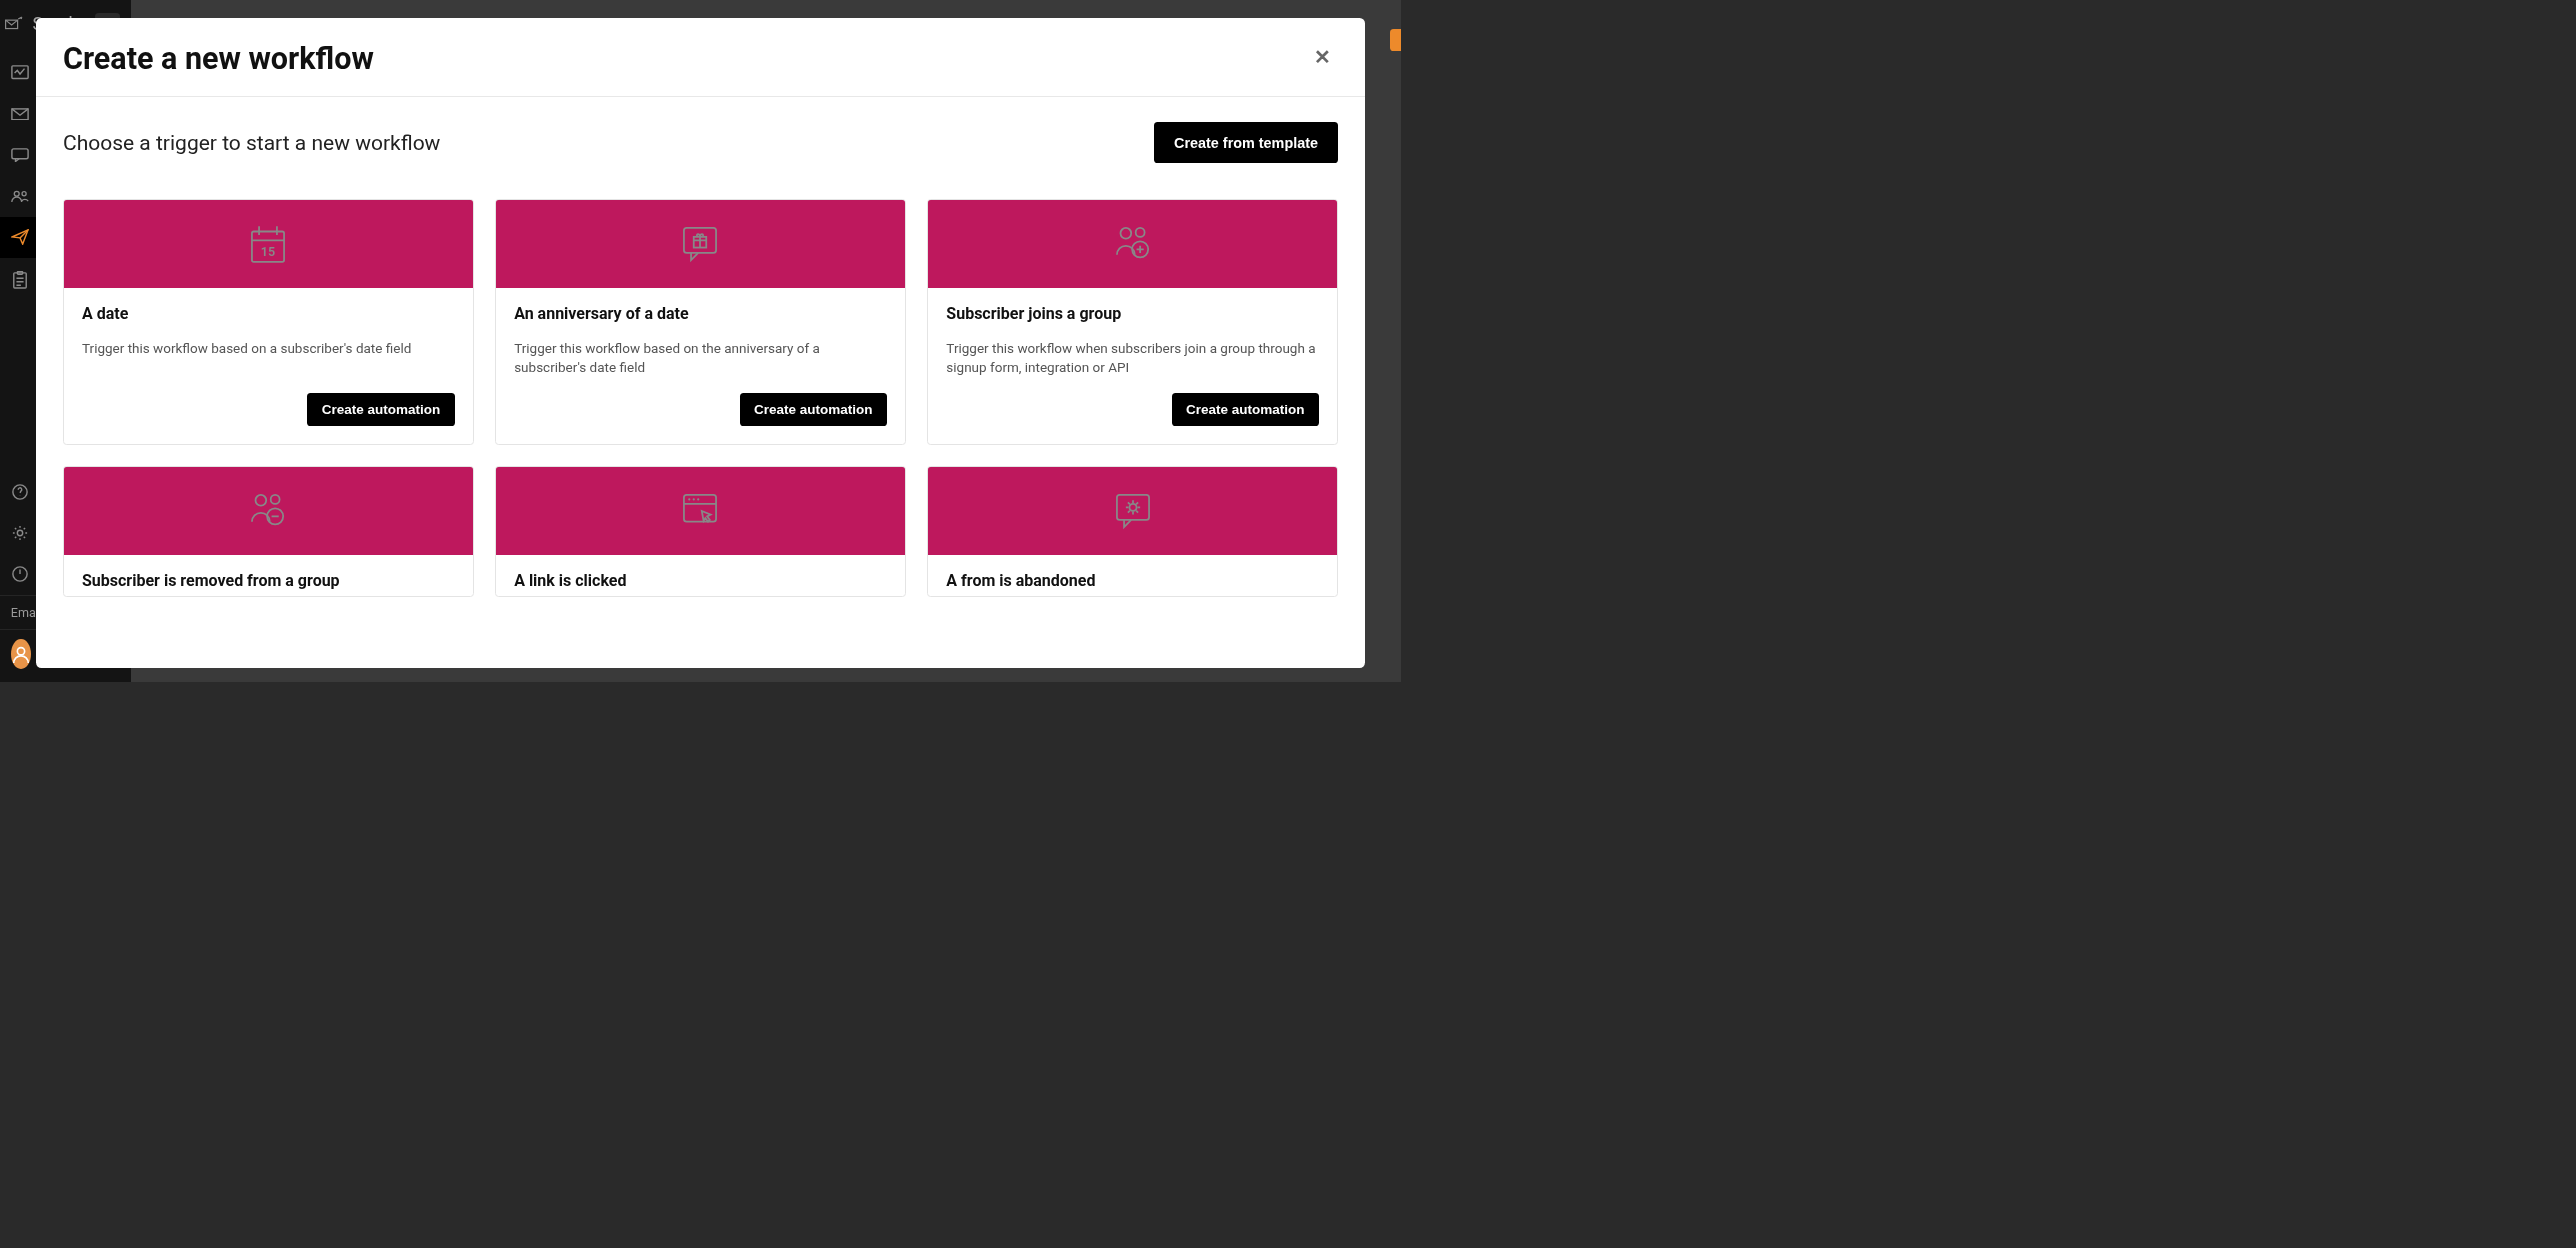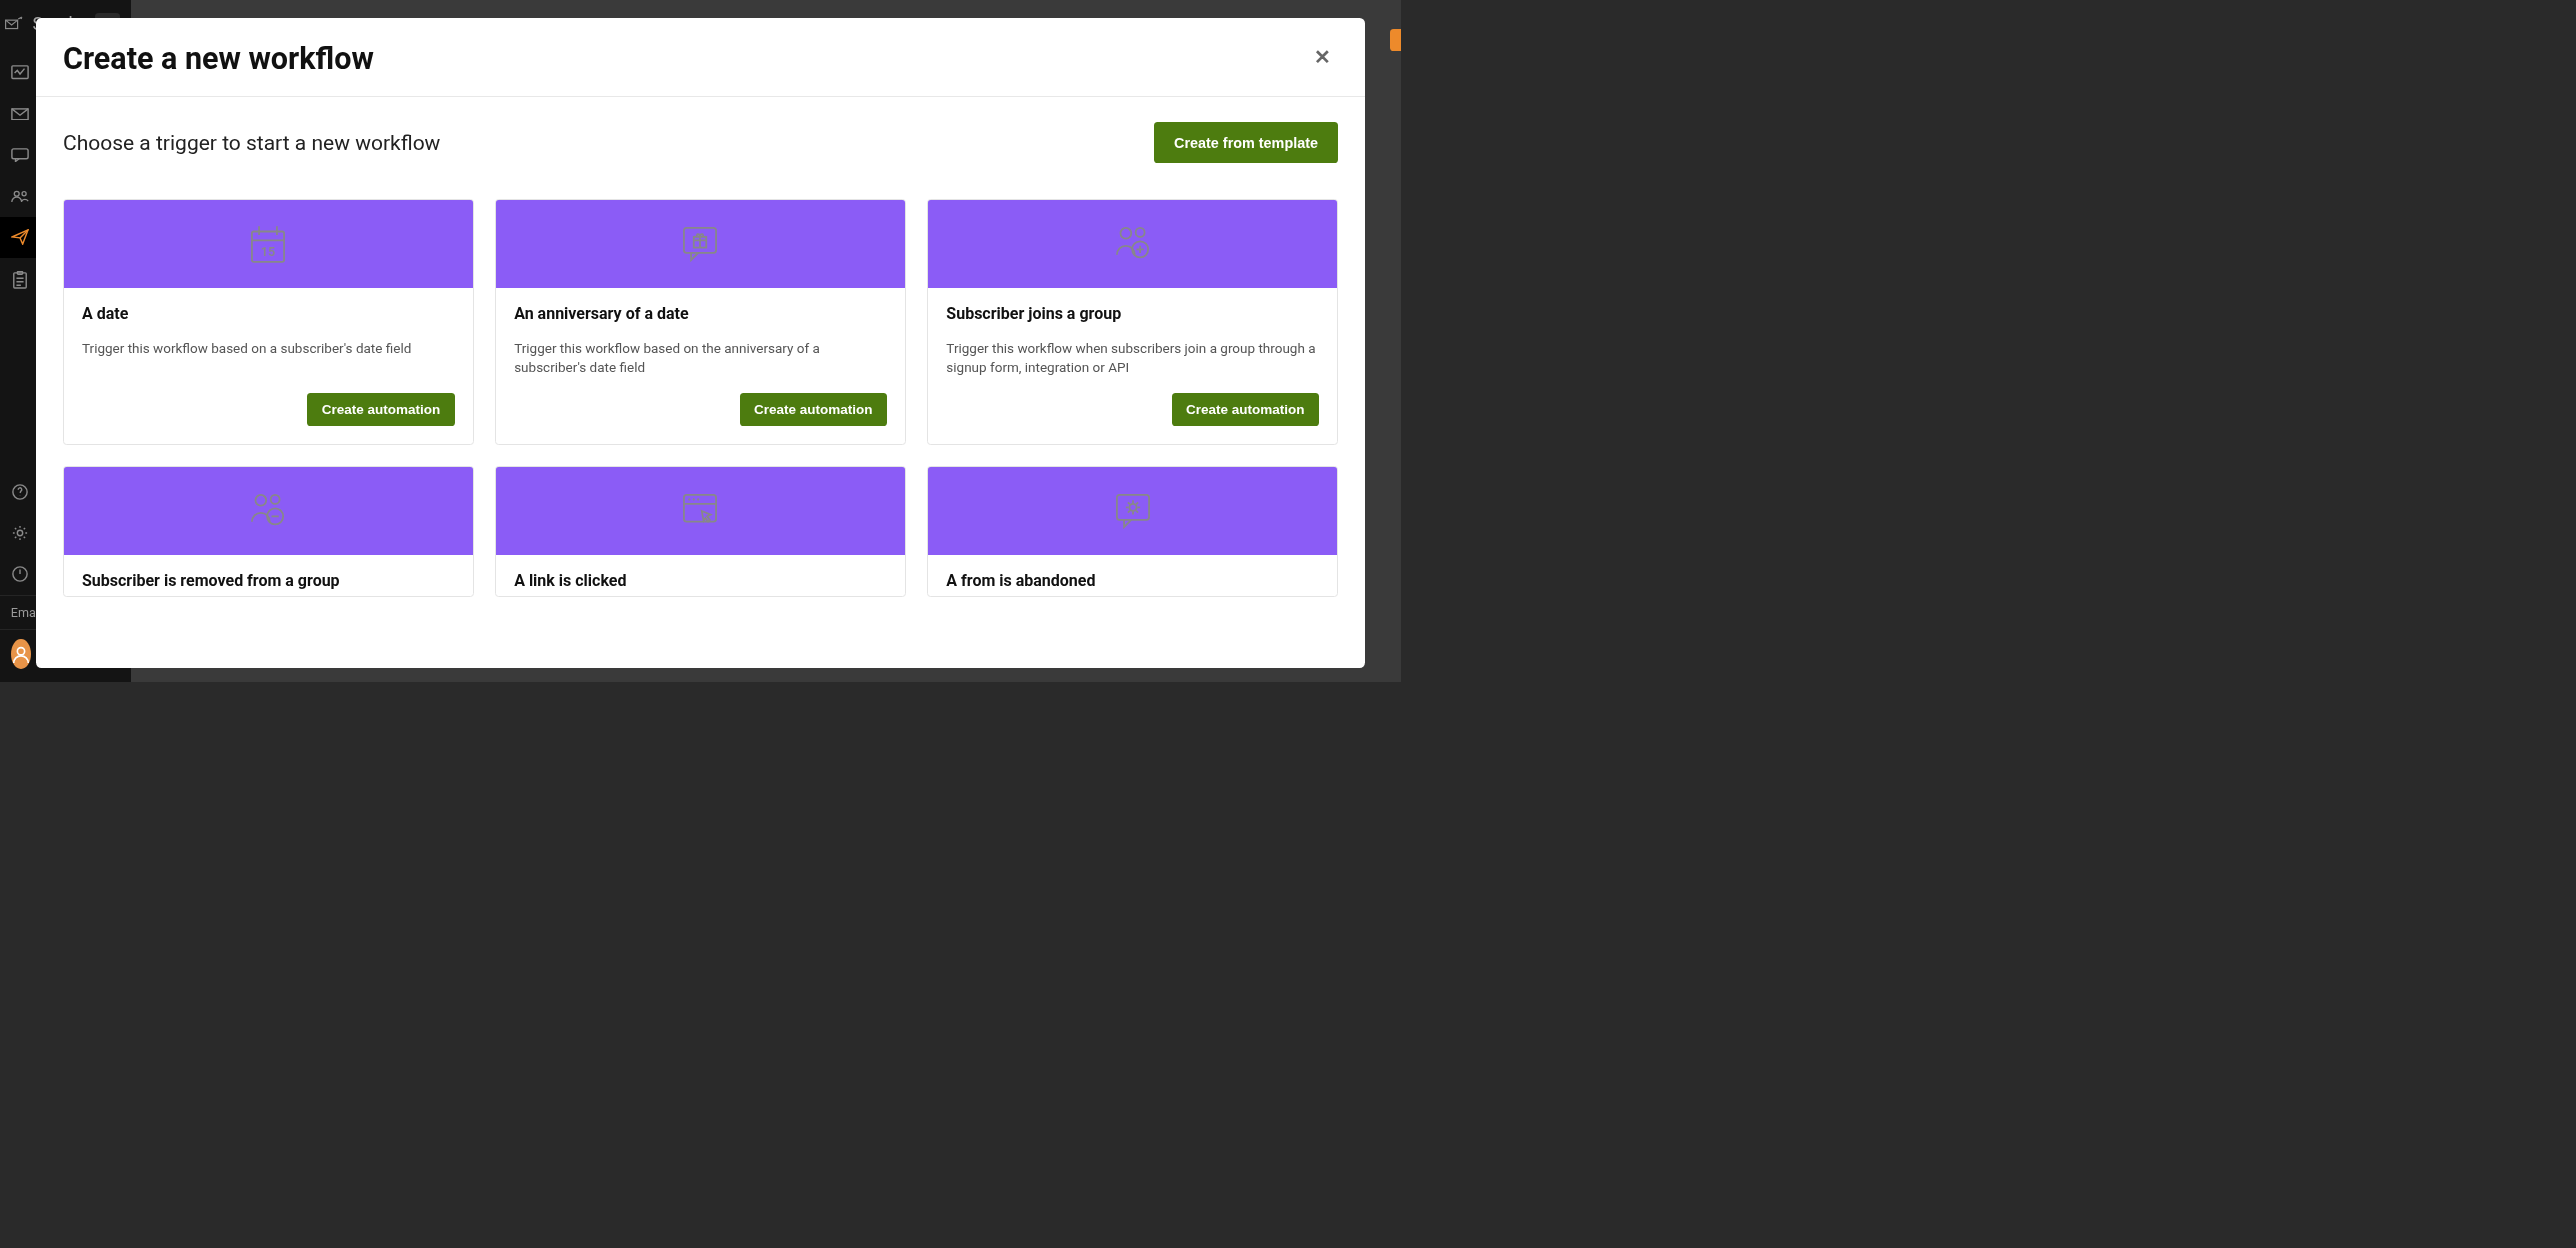--- a/index.html
+++ b/index.html
@@ -140,21 +140,21 @@
   display: flex;
   justify-content: space-between;
   align-items: center;
   margin-bottom: 36px;
 }
 .subhead {
   font-size: 21px;
   color: #222;
 }
 .btn-orange {
-  background: #4d7c0f;
+  background: #000000;
   color: #fff;
   border: none;
   border-radius: 3.6px;
   padding: 12.6px 20px;
   font-size: 14.4px;
   font-weight: 600;
   cursor: pointer;
 }
 .btn-orange.small { padding: 9px 14.4px; font-size: 13.5px; }
 
@@ -164,21 +164,21 @@
   gap: 21.5px;
 }
 .card {
   border: 0.9px solid #e4e4e4;
   border-radius: 3.6px;
   display: flex;
   flex-direction: column;
   overflow: hidden;
 }
 .card-icon {
-  background: #8b5cf6;
+  background: #be185d;
   height: 88px;
   display: flex;
   align-items: center;
   justify-content: center;
 }
 .card-icon svg { stroke: #888; fill: none; stroke-width: 2; }
 .card-body {
   padding: 16px 18px 18px 18px;
   display: flex;
   flex-direction: column;

